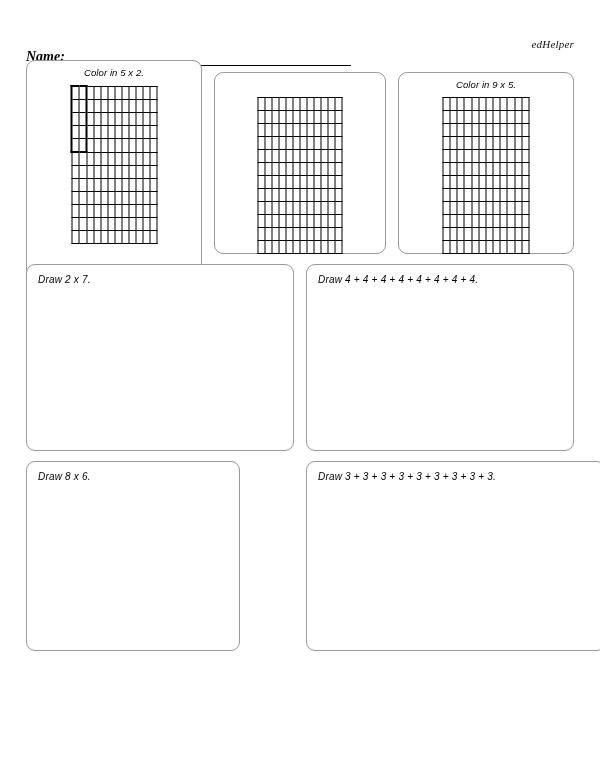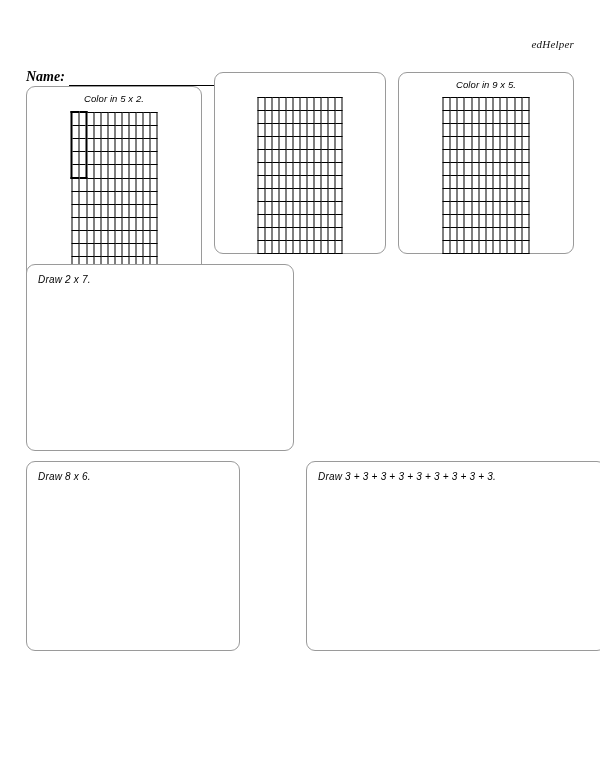--- a/index.html
+++ b/index.html
@@ -43,21 +43,20 @@
     width: 360px;
     height: 20px;
   }
   .name-label {
     font-family: "Liberation Serif", serif;
     font-weight: bold;
     font-size: 14px;
     line-height: 18px;
     display: inline-block;
     vertical-align: bottom;
-    margin-top: 20px;
   }
   .name-line {
     display: inline-block;
     width: 282px;
     border-bottom: 1.3px solid #000;
     height: 14px;
     margin-left: 4px;
     vertical-align: bottom;
   }
 
@@ -121,21 +120,21 @@
 <body>
 
 <div class="page">
 
   <div class="brand">edHelper</div>
 
   <div class="name-row">
     <span class="name-label">Name:</span><span class="name-line"></span>
   </div>
 
-  <div class="box" style="left:26px; top:86px; width:176px; height:226px;">
+  <div class="box" style="left:26px; top:60px; width:176px; height:226px;">
     <div class="colorbox-title">Color in 5 x 2.</div>
     <div class="grid-wrap">
       <table class="grid">
           <tbody id="g1">
             <tr>
               <td class="hl t l"></td>
               <td class="hl t r"></td>
               <td></td>
               <td></td>
               <td></td>
@@ -658,20 +657,23 @@
             </tr>
           </tbody>
         </table>
     </div>
   </div>
 
   <div class="box" style="left:26px; top:264px; width:268px; height:187px;">
     <div class="draw-title">Draw 2 x 7.</div>
   </div>
 
+  <div class="box" style="left:306px; top:264px; width:268px; height:187px;">
+    <div class="draw-title">Draw 4 + 4 + 4 + 4 + 4 + 4 + 4 + 4.</div>
+  </div>
 
   <div class="box" style="left:26px; top:461px; width:214px; height:190px;">
     <div class="draw-title">Draw 8 x 6.</div>
   </div>
 
   <div class="box" style="left:306px; top:461px; width:300px; height:190px;text-align:right;">
     <div class="draw-title">Draw 3 + 3 + 3 + 3 + 3 + 3 + 3 + 3 + 3.</div>
   </div>
 
 </div>

